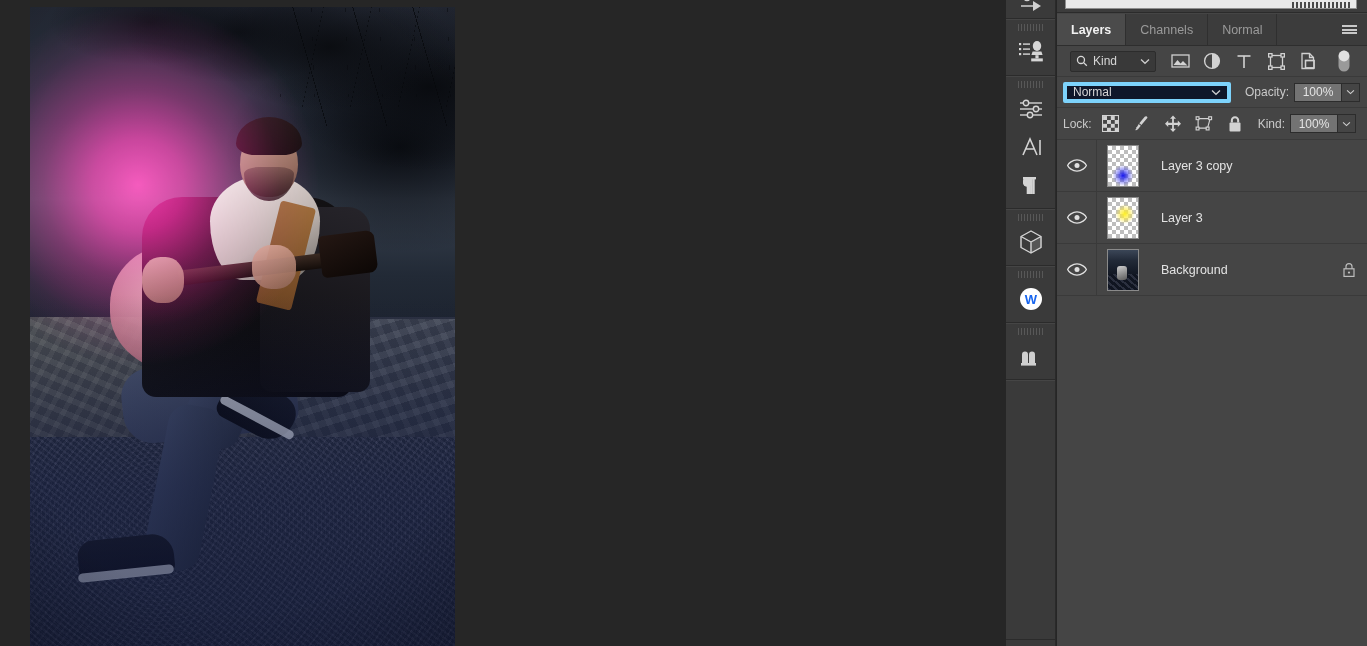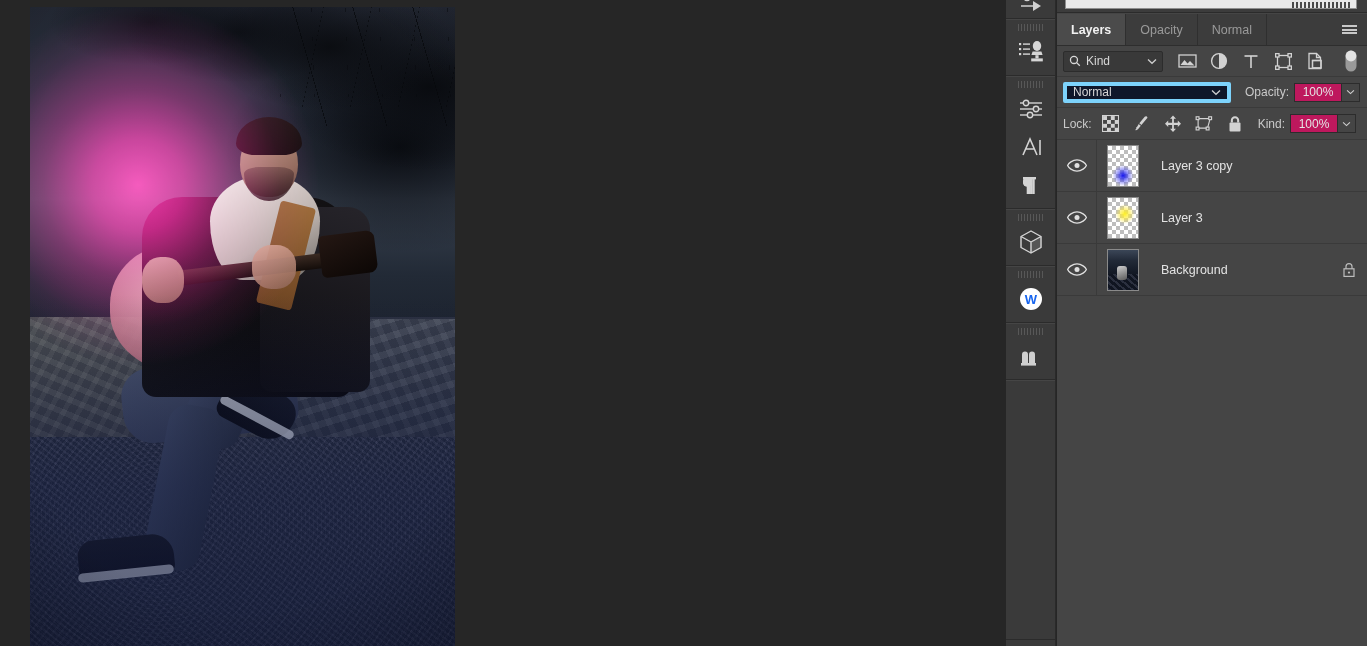--- a/index.html
+++ b/index.html
@@ -180,37 +180,37 @@
     font-size: 12.5px; color: #9a9a9a; border-right: 1px solid #2f2f2f;
     cursor: pointer; }
   .tab.active { background: #4b4b4b; color: #f2f2f2; font-weight: bold; }
   #panel-menu { position: absolute; right: 6px; top: 14px; width: 24px; height: 31px;
     display:flex; align-items:center; justify-content:center; cursor:pointer; }
   #panel-menu .bar { width: 15px; height: 2px; background: #c8c8c8; margin: 1.5px 0; display:block; }
 
   #panel-body { position: absolute; left: 0; top: 45px; width: 310px; height: 601px;
     background: #454545; border-top: 1px solid #2e2e2e; }
 
-  .row-filter { height: 31px; display: flex; align-items: center; padding: 0 6px;
+  .row-filter { height: 31px; display: flex; align-items: center; padding: 0 13px;
     border-bottom: 1px solid #3a3a3a; }
   .kind-select { width: 104px; height: 21px; background: #393939; border: 1px solid #2c2c2c;
     border-radius: 2px; display: flex; align-items: center; gap: 5px; padding: 0 5px;
     color: #d6d6d6; font-size: 12px; cursor: pointer; }
   .kind-select .lbl { flex: 1; }
   .filter-icons { display: flex; align-items: center; gap: 12px; margin-left: 14px; }
   .filter-icon { width: 20px; height: 20px; display:flex; align-items:center; justify-content:center; cursor:pointer; }
 
   .row-blend { height: 31px; display: flex; align-items: center; padding: 0 6px;
     border-bottom: 1px solid #3a3a3a; }
   .blend-select { width: 168px; height: 21px; background: #0f172a; border: 4px solid #7dd3fc;
     border-radius: 2px; display: flex; align-items: center; padding: 0 6px;
     color: #d6d6d6; font-size: 12px; cursor: pointer; }
   .blend-select .lbl { flex: 1; }
   .field-label { color: #c9c9c9; font-size: 12px; margin-left: 14px; margin-right: 5px; }
-  .numfield { height: 19px; min-width: 48px; background: #be185d; border: 1px solid #2c2c2c;
+  .numfield { height: 19px; min-width: 48px; background: #737373; border: 1px solid #2c2c2c;
     color: #e4e4e4; font-size: 12px; display: flex; align-items: center;
     justify-content: center; padding: 0 5px; cursor: text; }
   .stepper { width: 18px; height: 19px; background: #454545; border: 1px solid #2c2c2c;
     border-left: none; display: flex; align-items: center; justify-content: center; cursor: pointer; }
 
   .row-lock { height: 32px; display: flex; align-items: center; padding: 0 6px;
     border-bottom: 1px solid #3a3a3a; }
   .lock-label { color: #c9c9c9; font-size: 12px; margin-right: 10px; text-align: right; }
   .lock-icons { display: flex; align-items: center; gap: 13px; }
   .lock-icon { width: 18px; height: 18px; display:flex; align-items:center; justify-content:center; cursor:pointer; }
@@ -393,21 +393,21 @@
   <div id="right-panel">
 
     <div id="clipped-panel-top">
       <div id="clipped-inner">
         <span class="sel"></span>
       </div>
     </div>
 
     <div id="tabbar">
       <div class="tab active">Layers</div>
-      <div class="tab">Opacity</div>
+      <div class="tab">Channels</div>
       <div class="tab">Normal</div>
     </div>
     <div id="panel-menu">
       <div>
         <span class="bar"></span>
         <span class="bar"></span>
         <span class="bar"></span>
       </div>
     </div>
 

